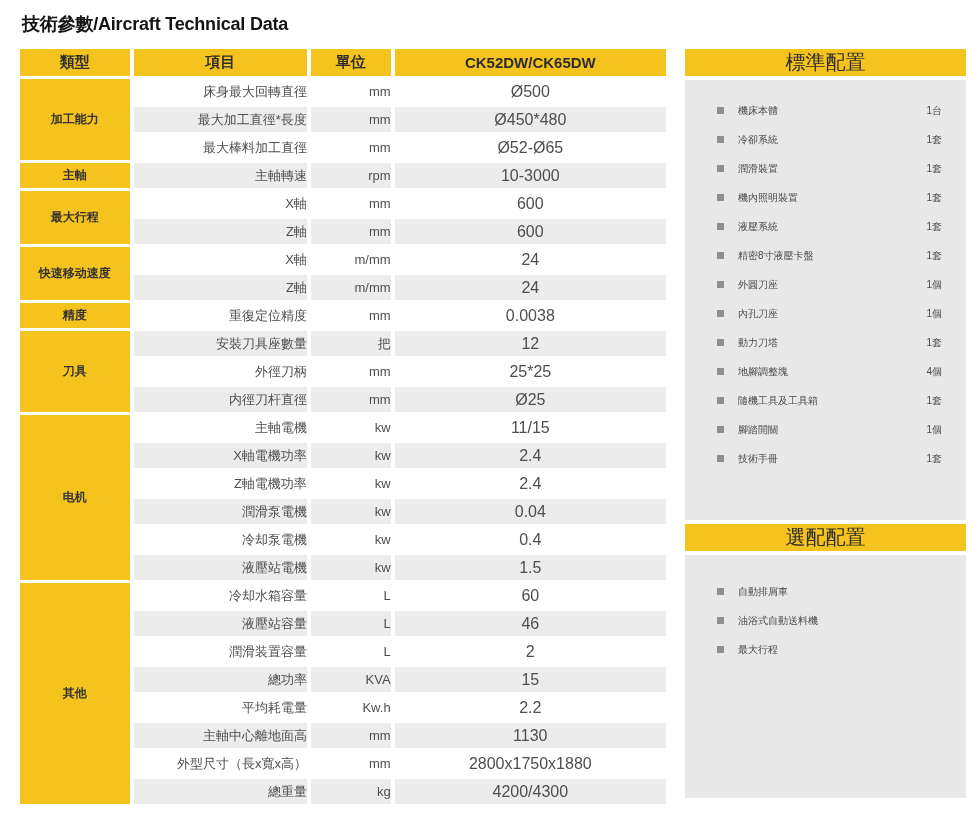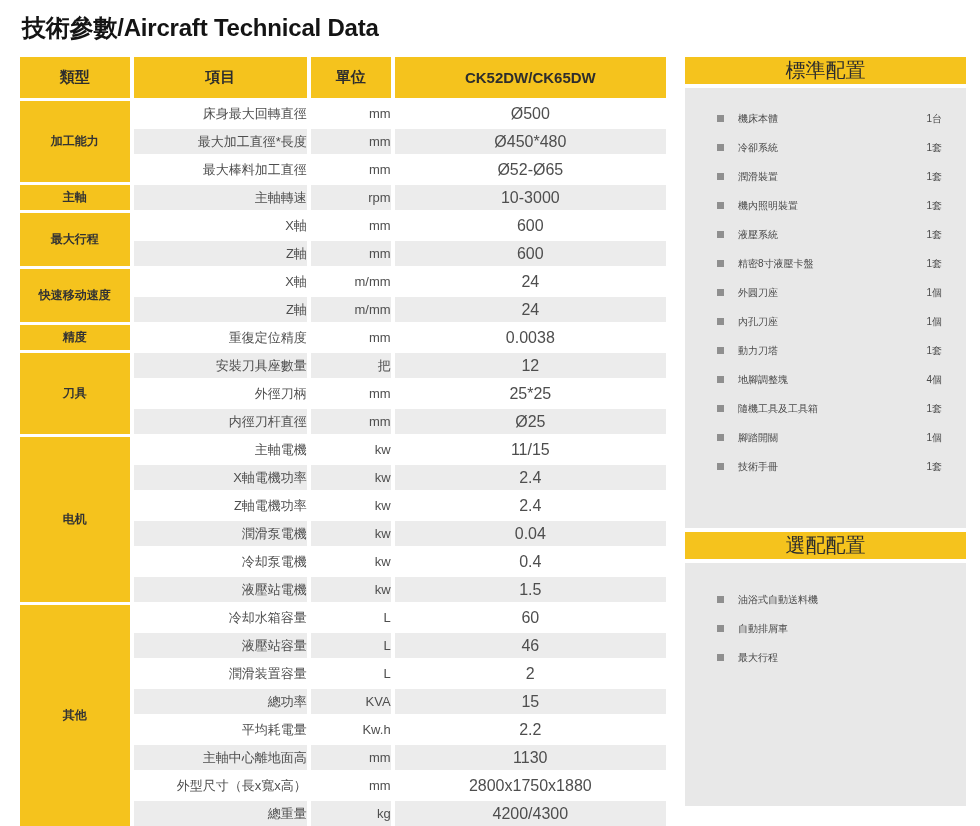--- a/index.html
+++ b/index.html
@@ -11,35 +11,35 @@
   }
   *{box-sizing:border-box;}
   html,body{margin:0;padding:0;}
   body{
     width:980px;height:826px;background:#ffffff;
     font-family:"Liberation Sans","DejaVu Sans",sans-serif;
     color:var(--body);overflow:hidden;
   }
   .page{padding:10px 14px 0 20px;}
   .title{
-    font-size:24px;font-weight:bold;color:#141414;
+    font-size:18px;font-weight:bold;color:#141414;
     margin:2px 0 13px 2px;letter-spacing:-0.2px;
   }
   .content{display:flex;align-items:flex-start;gap:15px;}
 
   
   table.spec-table{
     border-collapse:separate;border-spacing:4px 3px;
     margin:-3px 0 0 -4px;table-layout:fixed;
   }
   col.c-cat{width:110px;}col.c-item{width:174px;}
   col.c-unit{width:80px;}col.c-val{width:272px;}
   th{
     background:var(--accent);height:25px;font-size:15px;
-    font-weight:bold;color:var(--dark);text-align:center;padding:11px;
+    font-weight:bold;color:var(--dark);text-align:center;padding:4px;
   }
   td{height:25px;font-size:13px;padding:0;color:var(--body);}
   td.cat{
     background:var(--accent);text-align:center;font-size:12px;
     font-weight:600;color:#333;
   }
   td.item{text-align:right;padding-left:14px;}
   td.unit{text-align:right;}
   td.value{text-align:center;font-size:16px;}
   tr.stripe td:not(.cat){background:var(--stripe);}
@@ -302,25 +302,25 @@
               <span class="label">技術手冊</span>
               <span class="qty">1套</span>
             </li>
           </ul>
       </section>
       <section class="panel">
         <div class="panel-header">選配配置</div>
         <ul class="panel-body opt" id="opt-list">
             <li class="config-item">
               <span class="bullet"></span>
+              <span class="label">自動排屑車</span>
+            </li>
+            <li class="config-item">
+              <span class="bullet"></span>
               <span class="label">油浴式自動送料機</span>
-            </li>
-            <li class="config-item">
-              <span class="bullet"></span>
-              <span class="label">自動排屑車</span>
             </li>
             <li class="config-item">
               <span class="bullet"></span>
               <span class="label">最大行程</span>
             </li>
           </ul>
       </section>
     </aside>
 
   </div>

